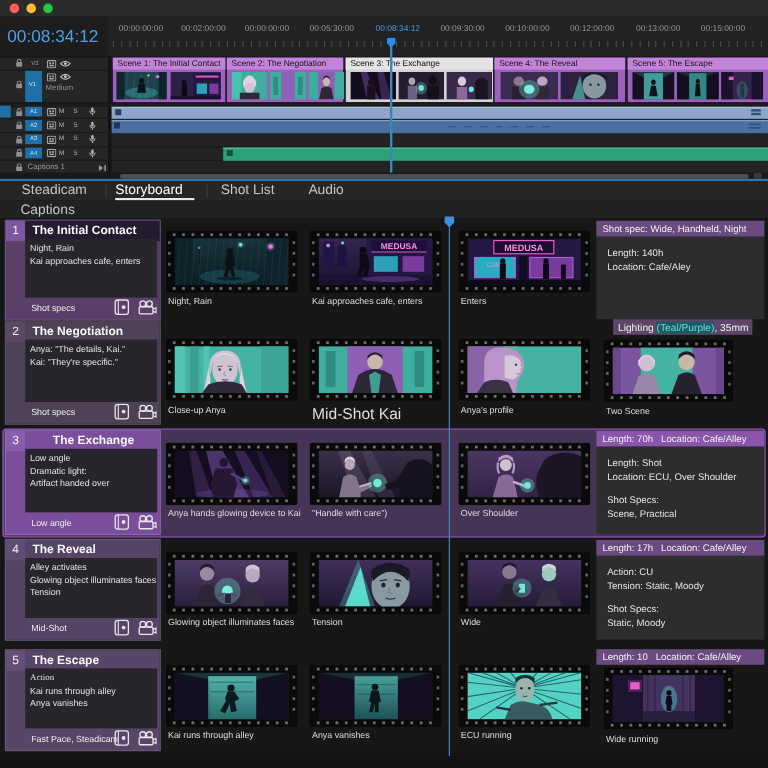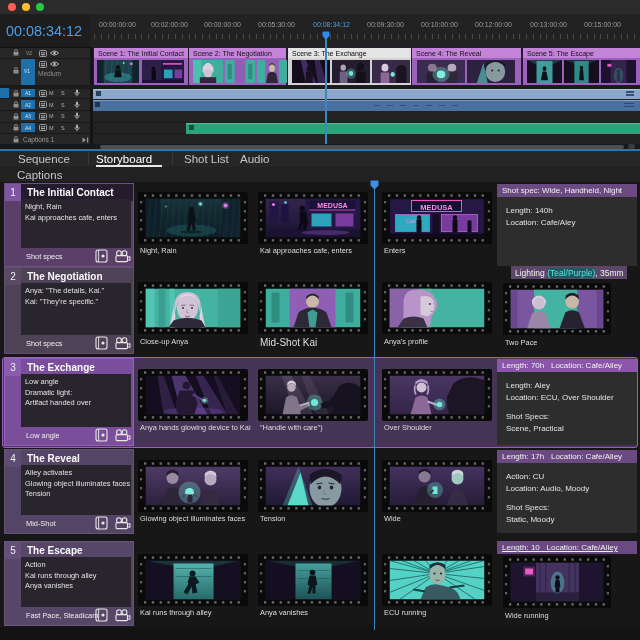--- a/index.html
+++ b/index.html
@@ -384,27 +384,27 @@
 <div class="ab" style="left:189px;top:125px;width:5px;height:5px;background:#14503a;"></div>
 <div class="ab" style="left:325px;top:38px;width:1.5px;height:106px;background:#3d86b8;"></div>
 <svg class="ab" style="left:322px;top:31px" width="8" height="9" viewBox="0 0 8 9">
     <path d="M0.5 1.5 Q0.5 0.5 1.5 0.5 H6.5 Q7.5 0.5 7.5 1.5 V5 L4 8.5 L0.5 5Z" fill="#2d8ceb"></path>
   </svg>
 <div class="ab" style="left:0;top:144px;width:640px;height:5px;background:#191919;"></div>
 <div class="ab" style="left:100px;top:144.5px;width:524px;height:4px;border-radius:2px;background:#4e4e4e;"></div>
 <div class="ab" style="left:628px;top:144px;width:7px;height:5px;background:#3a3a3a;border-radius:2px;"></div>
 <div class="ab" style="left:0;top:149px;width:640px;height:2px;background:#2d76a8;"></div>
 <div class="ab" style="left:0;top:151px;width:640px;height:16px;background:#262626;"></div>
-<div class="t" style="left:18px;top:152.5px;font-size:11.5px;color:#c6c6c6;">Sequence</div>
+<div class="t" style="left:18px;top:152.5px;font-size:11.5px;color:#c6c6c6;">Steadicam</div>
 <div class="ab" style="left:88px;top:153px;width:1px;height:12px;background:#3a3a3a;"></div>
 <div class="t" style="left:96px;top:152.5px;font-size:11.5px;color:#ffffff;">Storyboard</div>
 <div class="ab" style="left:96px;top:165px;width:66px;height:2px;background:#e8e8e8;"></div>
 <div class="ab" style="left:172px;top:153px;width:1px;height:12px;background:#3a3a3a;"></div>
 <div class="t" style="left:184px;top:152.5px;font-size:11.5px;color:#c6c6c6;">Shot List</div>
-<div class="t" style="left:240px;top:152.5px;font-size:11.5px;color:#c6c6c6;">Audio</div>
+<div class="t" style="left:257px;top:152.5px;font-size:11.5px;color:#c6c6c6;">Audio</div>
 <div class="ab" style="left:0;top:167px;width:640px;height:15px;background:#212121;"></div>
 <div class="t" style="left:17px;top:169px;font-size:11.5px;color:#c6c6c6;">Captions</div>
 <div class="ab" style="left:0;top:182px;width:640px;height:458px;background:#171717;"></div>
 <div class="ab" style="left:2px;top:356.5px;width:636px;height:91px;background:#463457;border:1px solid #9a5fc2;border-radius:3px;box-sizing:border-box;"></div>
 <div class="ab" style="left:5px;top:184px;width:128px;height:82px;background:#5a4068;outline:1px solid #6f4f85;"></div>
 <div class="ab" style="left:5px;top:184px;width:16px;height:17px;background:#7e55a0;"></div>
 <div class="ab" style="left:21px;top:184px;width:112px;height:17px;background:#251b2f;"></div>
 <div class="t" style="left:5px;top:187px;width:16px;text-align:center;font-size:10px;color:#f0f0f0;">1</div>
 <div class="t" style="left:27px;top:186.5px;font-size:10px;font-weight:bold;color:#fafafa;">The Initial Contact</div>
 <div class="ab" style="left:21px;top:199px;width:110px;height:49px;background:#29252c;"></div>
@@ -437,21 +437,21 @@
   </svg>
 <svg class="ab" style="left:114px;top:337px" width="17" height="13" viewBox="0 0 17 13">
     <circle cx="5" cy="3.2" r="2.4" fill="none" stroke="#e8e8e8" stroke-width="1.1"></circle>
     <circle cx="10.5" cy="3.2" r="2.4" fill="none" stroke="#e8e8e8" stroke-width="1.1"></circle>
     <rect x="2" y="5.6" width="11.5" height="6" rx="1" fill="none" stroke="#e8e8e8" stroke-width="1.1"></rect>
     <path d="M13.5 7.5 L16 6.5 L16 10.5 L13.5 9.5" fill="none" stroke="#e8e8e8" stroke-width="1"></path>
   </svg>
 <div class="ab" style="left:5px;top:359px;width:128px;height:86px;background:#7a4e9a;outline:1px solid #9464b4;"></div>
 <div class="ab" style="left:5px;top:359px;width:16px;height:17px;background:#8a5cae;"></div>
 <div class="t" style="left:5px;top:362px;width:16px;text-align:center;font-size:10px;color:#f0f0f0;">3</div>
-<div class="t" style="left:27px;top:361.5px;font-size:10px;font-weight:bold;color:#fafafa;">The Exchange</div>
+<div class="t" style="left:44px;top:361.5px;font-size:10px;font-weight:bold;color:#fafafa;">The Exchange</div>
 <div class="ab" style="left:21px;top:374px;width:110px;height:53px;background:#29252c;"></div>
 <div class="t" style="left:25px;top:377.0px;font-size:7.4px;color:#e2e2e2;">Low angle</div>
 <div class="t" style="left:25px;top:387.5px;font-size:7.4px;color:#e2e2e2;">Dramatic light:</div>
 <div class="t" style="left:25px;top:398.0px;font-size:7.4px;color:#e2e2e2;">Artifact handed over</div>
 <div class="t" style="left:26px;top:431px;font-size:7.4px;color:#eee;">Low angle</div>
 <svg class="ab" style="left:95px;top:428px" width="13" height="14" viewBox="0 0 13 14">
     <rect x="1" y="1" width="11" height="12" rx="2" fill="none" stroke="#e8e8e8" stroke-width="1.1"></rect>
     <line x1="3.6" y1="1" x2="3.6" y2="13" stroke="#e8e8e8" stroke-width="0.9"></line>
     <circle cx="8" cy="7" r="1.6" fill="#e8e8e8"></circle>
   </svg>
@@ -479,21 +479,21 @@
     <circle cx="5" cy="3.2" r="2.4" fill="none" stroke="#e8e8e8" stroke-width="1.1"></circle>
     <circle cx="10.5" cy="3.2" r="2.4" fill="none" stroke="#e8e8e8" stroke-width="1.1"></circle>
     <rect x="2" y="5.6" width="11.5" height="6" rx="1" fill="none" stroke="#e8e8e8" stroke-width="1.1"></rect>
     <path d="M13.5 7.5 L16 6.5 L16 10.5 L13.5 9.5" fill="none" stroke="#e8e8e8" stroke-width="1"></path>
   </svg>
 <div class="ab" style="left:5px;top:542px;width:128px;height:83px;background:#584669;outline:1px solid #685577;"></div>
 <div class="ab" style="left:5px;top:542px;width:16px;height:17px;background:#644f78;"></div>
 <div class="t" style="left:5px;top:545px;width:16px;text-align:center;font-size:10px;color:#f0f0f0;">5</div>
 <div class="t" style="left:27px;top:544.5px;font-size:10px;font-weight:bold;color:#fafafa;">The Escape</div>
 <div class="ab" style="left:21px;top:557px;width:110px;height:50px;background:#29252c;"></div>
-<div class="t" style="left:25px;top:560.0px;font-size:7.4px;color:#e2e2e2;">Action</div>
+<div class="t" style="left:25px;top:560.0px;font-size:7.4px;color:#e2e2e2;font-family:Liberation Serif, serif;">Action</div>
 <div class="t" style="left:25px;top:570.5px;font-size:7.4px;color:#e2e2e2;">Kai runs through alley</div>
 <div class="t" style="left:25px;top:581.0px;font-size:7.4px;color:#e2e2e2;">Anya vanishes</div>
 <div class="t" style="left:26px;top:611px;font-size:7.4px;color:#eee;">Fast Pace, Steadicam</div>
 <svg class="ab" style="left:95px;top:608px" width="13" height="14" viewBox="0 0 13 14">
     <rect x="1" y="1" width="11" height="12" rx="2" fill="none" stroke="#e8e8e8" stroke-width="1.1"></rect>
     <line x1="3.6" y1="1" x2="3.6" y2="13" stroke="#e8e8e8" stroke-width="0.9"></line>
     <circle cx="8" cy="7" r="1.6" fill="#e8e8e8"></circle>
   </svg>
 <svg class="ab" style="left:114px;top:609px" width="17" height="13" viewBox="0 0 17 13">
     <circle cx="5" cy="3.2" r="2.4" fill="none" stroke="#e8e8e8" stroke-width="1.1"></circle>
@@ -796,21 +796,21 @@
       <rect width="95" height="39" fill="#3fae9e"></rect>
       <rect x="24" width="46" height="39" fill="#8f5fb5"></rect>
       <rect x="6" y="4" width="8" height="30" fill="#2f8d80"></rect>
       <rect x="80" y="4" width="8" height="30" fill="#2f8d80"></rect>
       <circle cx="47" cy="13" r="6.5" fill="#c9b8a8"></circle>
       <path d="M40.5 11 Q47 3 53.5 11 L53 7.5 Q47 2.5 41 7.5Z" fill="#2a2530"></path>
       <path d="M28 39 L33 24 Q40 19 47 19 Q54 19 61 24 L66 39Z" fill="#2c2836"></path>
       <path d="M42 24 L47 21 L52 24 L50 39 L44 39Z" fill="#3f9d92"></path>
     </svg>
   </svg>
-<div class="t" style="left:260px;top:337px;font-size:10px;color:#dedede;">Mid-Shot Kai</div>
+<div class="t" style="left:260px;top:337px;font-size:13px;color:#dedede;">Mid-Shot Kai</div>
 <svg class="ab" style="left:382px;top:282px" width="110" height="52" viewBox="0 0 110 52">
     <rect width="110" height="52" rx="2" fill="#0a0a0a"></rect>
     <rect x="6.0" y="2.4" width="2.3" height="2.3" fill="#7f7f7f" opacity="0.85"></rect>
     <rect x="6.0" y="47.2" width="2.3" height="2.3" fill="#7f7f7f" opacity="0.85"></rect>
     <rect x="13.8" y="2.4" width="2.3" height="2.3" fill="#7f7f7f" opacity="0.85"></rect>
     <rect x="13.8" y="47.2" width="2.3" height="2.3" fill="#7f7f7f" opacity="0.85"></rect>
     <rect x="21.6" y="2.4" width="2.3" height="2.3" fill="#7f7f7f" opacity="0.85"></rect>
     <rect x="21.6" y="47.2" width="2.3" height="2.3" fill="#7f7f7f" opacity="0.85"></rect>
     <rect x="29.4" y="2.4" width="2.3" height="2.3" fill="#7f7f7f" opacity="0.85"></rect>
     <rect x="29.4" y="47.2" width="2.3" height="2.3" fill="#7f7f7f" opacity="0.85"></rect>
@@ -897,21 +897,21 @@
       <rect x="0" width="7" height="39" fill="#68478c"></rect>
       <rect x="88" width="7" height="39" fill="#68478c"></rect>
       <circle cx="29" cy="13" r="7" fill="#cdbfd0"></circle>
       <path d="M22 11 Q29 2.5 36 11 L36 16 Q35 8 29 7.5 Q23 8 22 16Z" fill="#e4dae8"></path>
       <path d="M17 39 L22 24 Q29 19.5 36 24 L41 39Z" fill="#9a87a8"></path>
       <circle cx="63" cy="12" r="7" fill="#c9b8a8"></circle>
       <path d="M56 10 Q63 2 70 10 L69.5 6 Q63 0.5 56.5 6Z" fill="#1f1b28"></path>
       <path d="M50 39 L56 23 Q63 18.5 70 23 L76 39Z" fill="#262230"></path>
     </svg>
   </svg>
-<div class="t" style="left:505px;top:338px;font-size:7.4px;color:#dedede;">Two Pace</div>
+<div class="t" style="left:505px;top:338px;font-size:7.4px;color:#dedede;">Two Scene</div>
 <svg class="ab" style="left:138px;top:369px" width="110" height="52" viewBox="0 0 110 52">
     <rect width="110" height="52" rx="2" fill="#0a0a0a"></rect>
     <rect x="6.0" y="2.4" width="2.3" height="2.3" fill="#7f7f7f" opacity="0.85"></rect>
     <rect x="6.0" y="47.2" width="2.3" height="2.3" fill="#7f7f7f" opacity="0.85"></rect>
     <rect x="13.8" y="2.4" width="2.3" height="2.3" fill="#7f7f7f" opacity="0.85"></rect>
     <rect x="13.8" y="47.2" width="2.3" height="2.3" fill="#7f7f7f" opacity="0.85"></rect>
     <rect x="21.6" y="2.4" width="2.3" height="2.3" fill="#7f7f7f" opacity="0.85"></rect>
     <rect x="21.6" y="47.2" width="2.3" height="2.3" fill="#7f7f7f" opacity="0.85"></rect>
     <rect x="29.4" y="2.4" width="2.3" height="2.3" fill="#7f7f7f" opacity="0.85"></rect>
     <rect x="29.4" y="47.2" width="2.3" height="2.3" fill="#7f7f7f" opacity="0.85"></rect>
@@ -1064,21 +1064,21 @@
       <path d="M38 26 L48 29.5" stroke="#bfa8c8" stroke-width="2.2"></path>
       <circle cx="50" cy="29" r="2.8" fill="#6fe8d8"></circle>
       <circle cx="50" cy="29" r="6" fill="#6fe8d8" opacity="0.35"></circle>
       <path d="M95 39 L95 5 Q77 -3 64 8 L58 20 Q56 30 60 39Z" fill="#1b1525"></path>
     </svg>
   </svg>
 <div class="t" style="left:384px;top:423px;font-size:7.4px;color:#dedede;">Over Shoulder</div>
 <div class="ab" style="left:497px;top:359px;width:140px;height:86px;background:#2d2d2d;"></div>
 <div class="ab" style="left:497px;top:359px;width:140px;height:13px;background:#8a55ab;"></div>
 <div class="t" style="left:502px;top:361px;font-size:8px;color:#f2f2f2;">Length: 70h&nbsp;&nbsp;&nbsp;Location: Cafe/Alley</div>
-<div class="t" style="left:506px;top:381px;font-size:8px;color:#e3e3e3;">Length: Aley</div>
+<div class="t" style="left:506px;top:381px;font-size:8px;color:#e3e3e3;">Length: Shot</div>
 <div class="t" style="left:506px;top:393px;font-size:8px;color:#e3e3e3;">Location: ECU, Over Shoulder</div>
 <div class="t" style="left:506px;top:412px;font-size:8px;color:#e3e3e3;">Shot Specs:</div>
 <div class="t" style="left:506px;top:424px;font-size:8px;color:#e3e3e3;">Scene, Practical</div>
 <svg class="ab" style="left:138px;top:460px" width="110" height="52" viewBox="0 0 110 52">
     <rect width="110" height="52" rx="2" fill="#0a0a0a"></rect>
     <rect x="6.0" y="2.4" width="2.3" height="2.3" fill="#7f7f7f" opacity="0.85"></rect>
     <rect x="6.0" y="47.2" width="2.3" height="2.3" fill="#7f7f7f" opacity="0.85"></rect>
     <rect x="13.8" y="2.4" width="2.3" height="2.3" fill="#7f7f7f" opacity="0.85"></rect>
     <rect x="13.8" y="47.2" width="2.3" height="2.3" fill="#7f7f7f" opacity="0.85"></rect>
     <rect x="21.6" y="2.4" width="2.3" height="2.3" fill="#7f7f7f" opacity="0.85"></rect>
@@ -1242,21 +1242,21 @@
       <circle cx="68" cy="12" r="6" fill="#9ec8c0"></circle>
       <path d="M62 10 Q68 3 74 10 L73.5 5.5 Q68 1 62.5 5.5Z" fill="#c8d8d4"></path>
       <path d="M57 39 L62.5 24.5 Q68 20 73.5 24.5 L79 39Z" fill="#342c42"></path>
     </svg>
   </svg>
 <div class="t" style="left:384px;top:514px;font-size:7.4px;color:#dedede;">Wide</div>
 <div class="ab" style="left:497px;top:450px;width:140px;height:83px;background:#2d2d2d;"></div>
 <div class="ab" style="left:497px;top:450px;width:140px;height:13px;background:#6a4a80;"></div>
 <div class="t" style="left:502px;top:452px;font-size:8px;color:#f2f2f2;">Length: 17h&nbsp;&nbsp;&nbsp;Location: Cafe/Alley</div>
 <div class="t" style="left:506px;top:472px;font-size:8px;color:#e3e3e3;">Action: CU</div>
-<div class="t" style="left:506px;top:484px;font-size:8px;color:#e3e3e3;">Location: Audio, Moody</div>
+<div class="t" style="left:506px;top:484px;font-size:8px;color:#e3e3e3;">Tension: Static, Moody</div>
 <div class="t" style="left:506px;top:503px;font-size:8px;color:#e3e3e3;">Shot Specs:</div>
 <div class="t" style="left:506px;top:515px;font-size:8px;color:#e3e3e3;">Static, Moody</div>
 <svg class="ab" style="left:138px;top:554px" width="110" height="52" viewBox="0 0 110 52">
     <rect width="110" height="52" rx="2" fill="#0a0a0a"></rect>
     <rect x="6.0" y="2.4" width="2.3" height="2.3" fill="#7f7f7f" opacity="0.85"></rect>
     <rect x="6.0" y="47.2" width="2.3" height="2.3" fill="#7f7f7f" opacity="0.85"></rect>
     <rect x="13.8" y="2.4" width="2.3" height="2.3" fill="#7f7f7f" opacity="0.85"></rect>
     <rect x="13.8" y="47.2" width="2.3" height="2.3" fill="#7f7f7f" opacity="0.85"></rect>
     <rect x="21.6" y="2.4" width="2.3" height="2.3" fill="#7f7f7f" opacity="0.85"></rect>
     <rect x="21.6" y="47.2" width="2.3" height="2.3" fill="#7f7f7f" opacity="0.85"></rect>
@@ -1424,21 +1424,21 @@
       <path d="M40 9 Q48 0 56 9 L56 4.5 Q48 -1 40 4.5Z" fill="#1c3038"></path>
       <circle cx="45" cy="13" r="1.1" fill="#1c3038"></circle>
       <circle cx="51.5" cy="13" r="1.1" fill="#1c3038"></circle>
       <path d="M46 19.5 Q48 20.5 50 19.5" stroke="#2c464e" stroke-width="0.8" fill="none"></path>
       <path d="M31 39 L36 27 Q42 23 48 24 L61 27 Q69 30 71 39Z" fill="#3a5a62"></path>
       <path d="M24 29 L36 31 M60 27 L75 25" stroke="#1c3a42" stroke-width="2"></path>
     </svg>
   </svg>
 <div class="t" style="left:384px;top:608px;font-size:7.4px;color:#dedede;text-align:right;">ECU running</div>
 <div class="ab" style="left:497px;top:541px;width:140px;height:13px;background:#6a4a80;"></div>
-<div class="t" style="left:502px;top:543px;font-size:8px;color:#f2f2f2;text-decoration:underline;">Length: 10&nbsp;&nbsp;&nbsp;Location: Cafe/Alley</div>
+<div class="t" style="left:502px;top:543px;font-size:8px;color:#f2f2f2;">Length: 10&nbsp;&nbsp;&nbsp;Location: Cafe/Alley</div>
 <svg class="ab" style="left:503px;top:556px" width="108" height="52" viewBox="0 0 108 52">
     <rect width="108" height="52" rx="2" fill="#0a0a0a"></rect>
     <rect x="6.0" y="2.4" width="2.3" height="2.3" fill="#7f7f7f" opacity="0.85"></rect>
     <rect x="6.0" y="47.2" width="2.3" height="2.3" fill="#7f7f7f" opacity="0.85"></rect>
     <rect x="13.8" y="2.4" width="2.3" height="2.3" fill="#7f7f7f" opacity="0.85"></rect>
     <rect x="13.8" y="47.2" width="2.3" height="2.3" fill="#7f7f7f" opacity="0.85"></rect>
     <rect x="21.6" y="2.4" width="2.3" height="2.3" fill="#7f7f7f" opacity="0.85"></rect>
     <rect x="21.6" y="47.2" width="2.3" height="2.3" fill="#7f7f7f" opacity="0.85"></rect>
     <rect x="29.4" y="2.4" width="2.3" height="2.3" fill="#7f7f7f" opacity="0.85"></rect>
     <rect x="29.4" y="47.2" width="2.3" height="2.3" fill="#7f7f7f" opacity="0.85"></rect>

